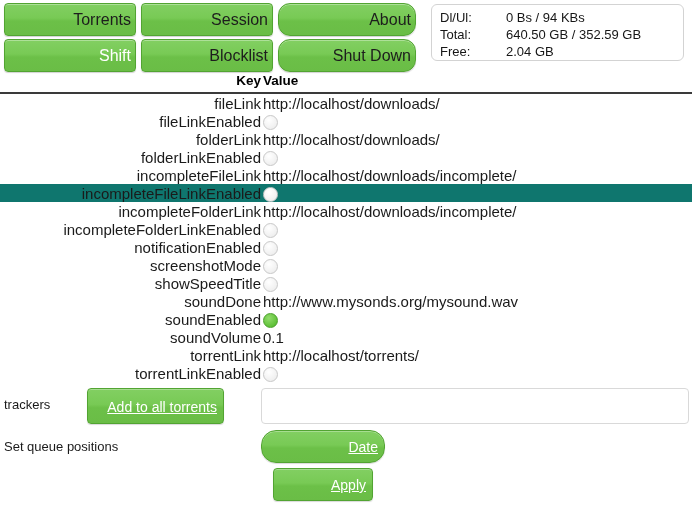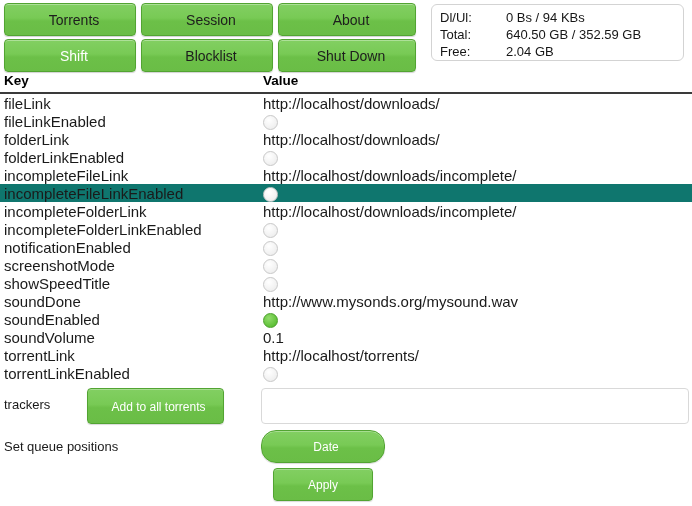--- a/index.html
+++ b/index.html
@@ -25,37 +25,37 @@
     width: 692px;
     height: 72px;
   }
   .nav-btn {
     position: absolute;
     border: 1px solid #52a432;
     border-radius: 4px;
     background: linear-gradient(to bottom, #82cf62 0%, #78ca55 45%, #6cc048 55%, #6abd46 100%);
     box-shadow: inset 0 1px 0 rgba(255,255,255,0.35), 0 1px 1px rgba(0,0,0,0.18);
     font-family: "Liberation Sans", sans-serif;
-    font-size: 14px;
+    font-size: 16px;
     color: #1d1d1d;
-    text-align: center;
+    text-align: right;
     padding: 0 4px 0 12px;
     line-height: 32px;
     box-sizing: border-box;
     cursor: pointer;
     overflow: hidden;
     white-space: nowrap;
   }
   .nav-btn.white-label { color: #ffffff; }
 
   .nb-r0 { top: 3px; height: 33px; }
   .nb-r1 { top: 39px; height: 33px; }
   .nb-c0 { left: 4px; width: 132px; }
   .nb-c1 { left: 141px; width: 132px; }
-  .nb-c2 { left: 278px; width: 138px; }
+  .nb-c2 { left: 278px; width: 138px; border-radius: 12px; }
 
   
   #stats-box {
     position: absolute;
     left: 431px;
     top: 4px;
     width: 253px;
     height: 57px;
     background: #ffffff;
     border: 1px solid #d3d3d3;
@@ -97,20 +97,21 @@
     color: #1a1a1a;
   }
   .kv-row.highlight { background: #0f766e; }
   .col-key {
     width: 261px;
     flex: 0 0 261px;
     padding-left: 4px;
     box-sizing: border-box;
     white-space: nowrap;
     overflow: hidden;
+    text-align: right;
   }
   .col-val {
     flex: 1 1 auto;
     padding-left: 2px;
     box-sizing: border-box;
     white-space: nowrap;
     overflow: hidden;
   }
   .hdr-row .col-key, .hdr-row .col-val { padding-bottom: 1px; }
 
@@ -146,26 +147,27 @@
     color: #1a1a1a;
   }
   .action-btn {
     position: absolute;
     border: 1px solid #52a432;
     border-radius: 4px;
     background: linear-gradient(to bottom, #82cf62 0%, #78ca55 45%, #6cc048 55%, #6abd46 100%);
     box-shadow: inset 0 1px 0 rgba(255,255,255,0.3), 0 1px 1px rgba(0,0,0,0.15);
     color: #ffffff;
     font-family: "Liberation Sans", sans-serif;
-    font-size: 12px;
-    text-align: center;
+    font-size: 14px;
+    text-align: right;
     box-sizing: border-box;
     cursor: pointer;
     white-space: nowrap;
     overflow: hidden;
+    text-decoration: underline;
   }
   #add-trackers-btn {
     left: 87px;
     top: 3px;
     width: 137px;
     height: 36px;
     padding-left: 12px;
     line-height: 34px;
   }
   #trackers-input {

